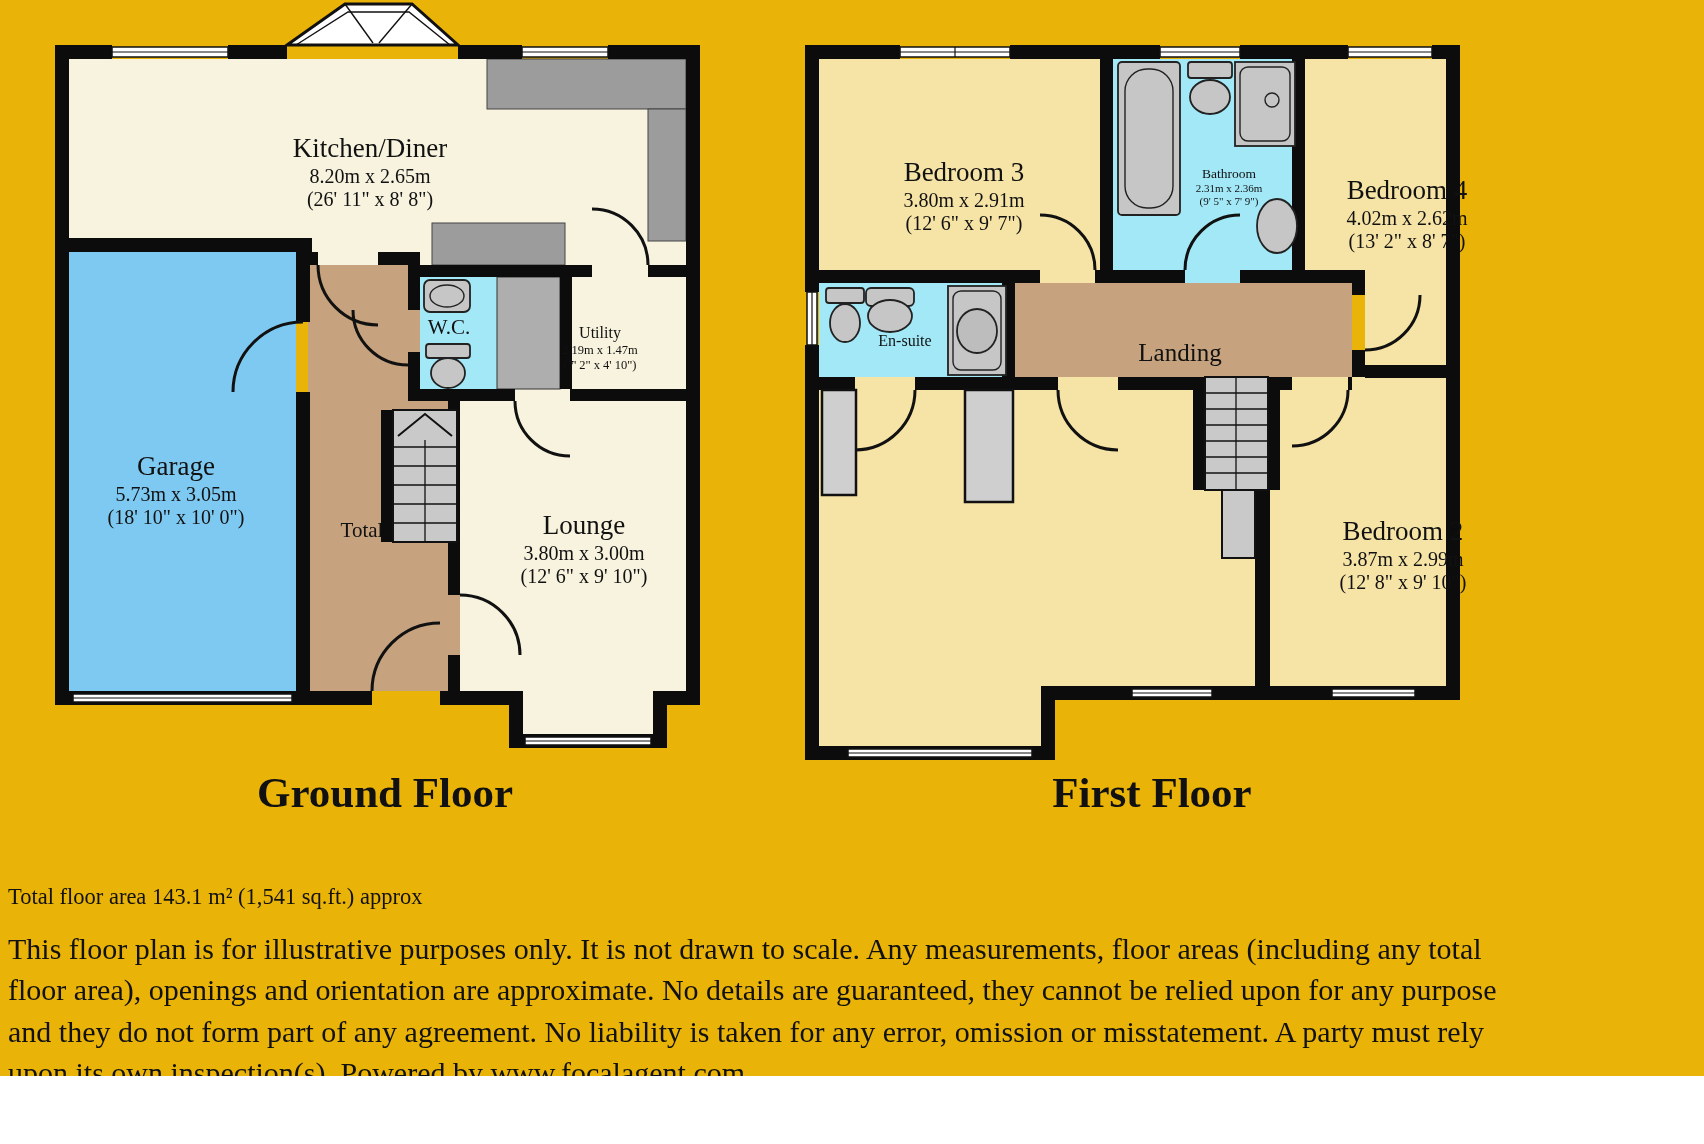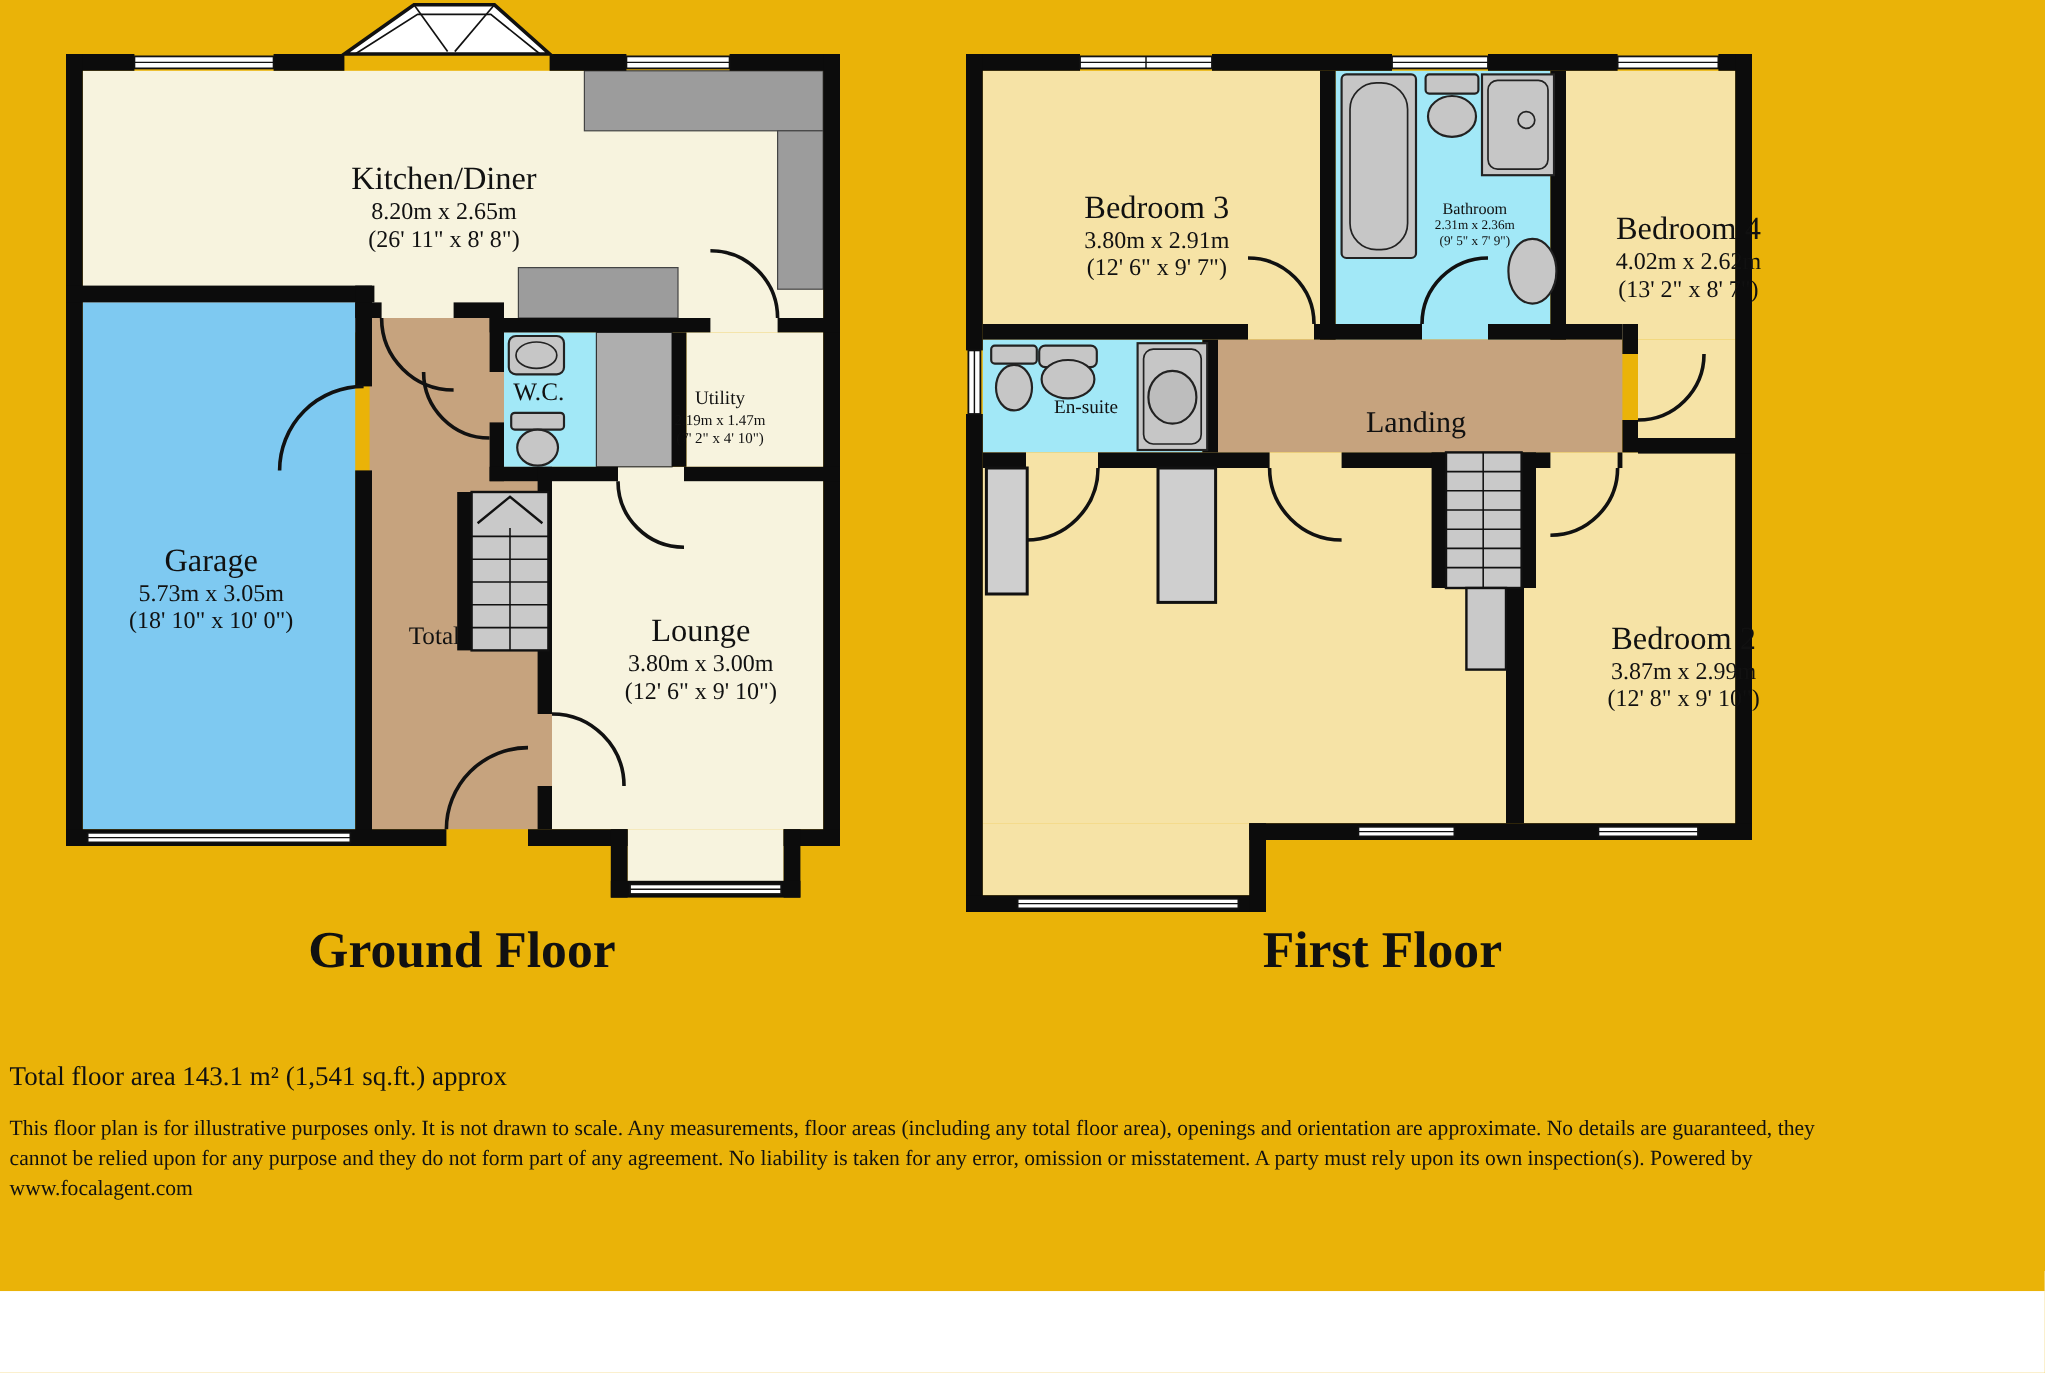--- a/index.html
+++ b/index.html
@@ -31,21 +31,21 @@
   .rname{font-size:27px;}
   .rdim{font-size:20px;}
   .rname-sm{font-size:16px;}
   .rdim-sm{font-size:12.5px;}
   .rname-xs{font-size:13.5px;}
   .rdim-xs{font-size:11px;}
   .rname-md{font-size:21px;}
   .landing-name{font-size:25px;}
   .floor-title{position:absolute;transform:translate(-50%,-50%);font-size:43px;font-weight:bold;white-space:nowrap;}
   .footer-total{position:absolute;left:8px;top:884px;font-size:22.5px;}
-  .footer-disclaimer{position:absolute;left:8px;top:928px;width:1528px;font-size:18px;line-height:1.38;}
+  .footer-disclaimer{position:absolute;left:8px;top:928px;width:1528px;font-size:30px;line-height:1.38;}
 </style>
 </head>
 <body>
 
 <div class="page">
 
 <svg class="plan-svg" width="1704" height="870" viewBox="0 0 1704 870">
 
   <g>
 

